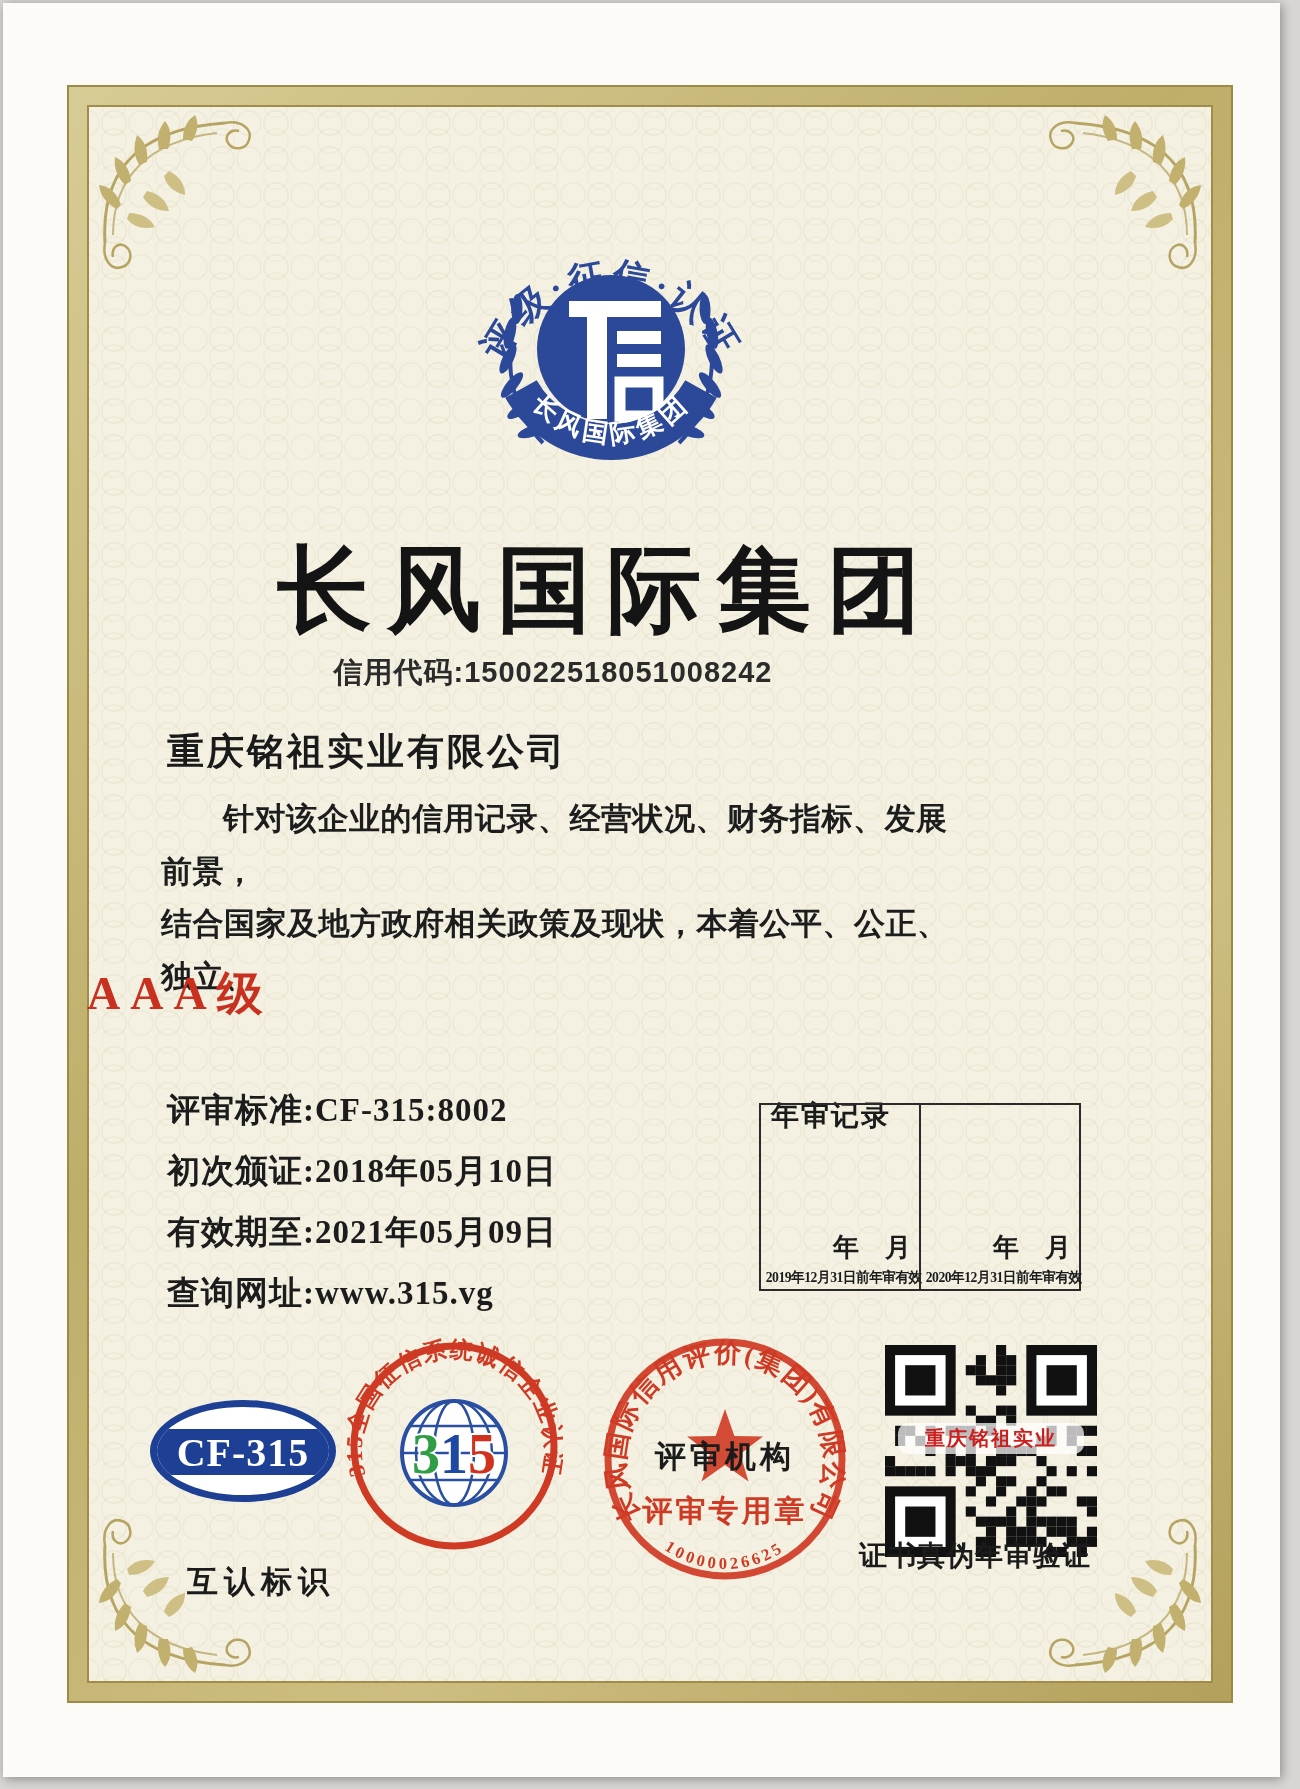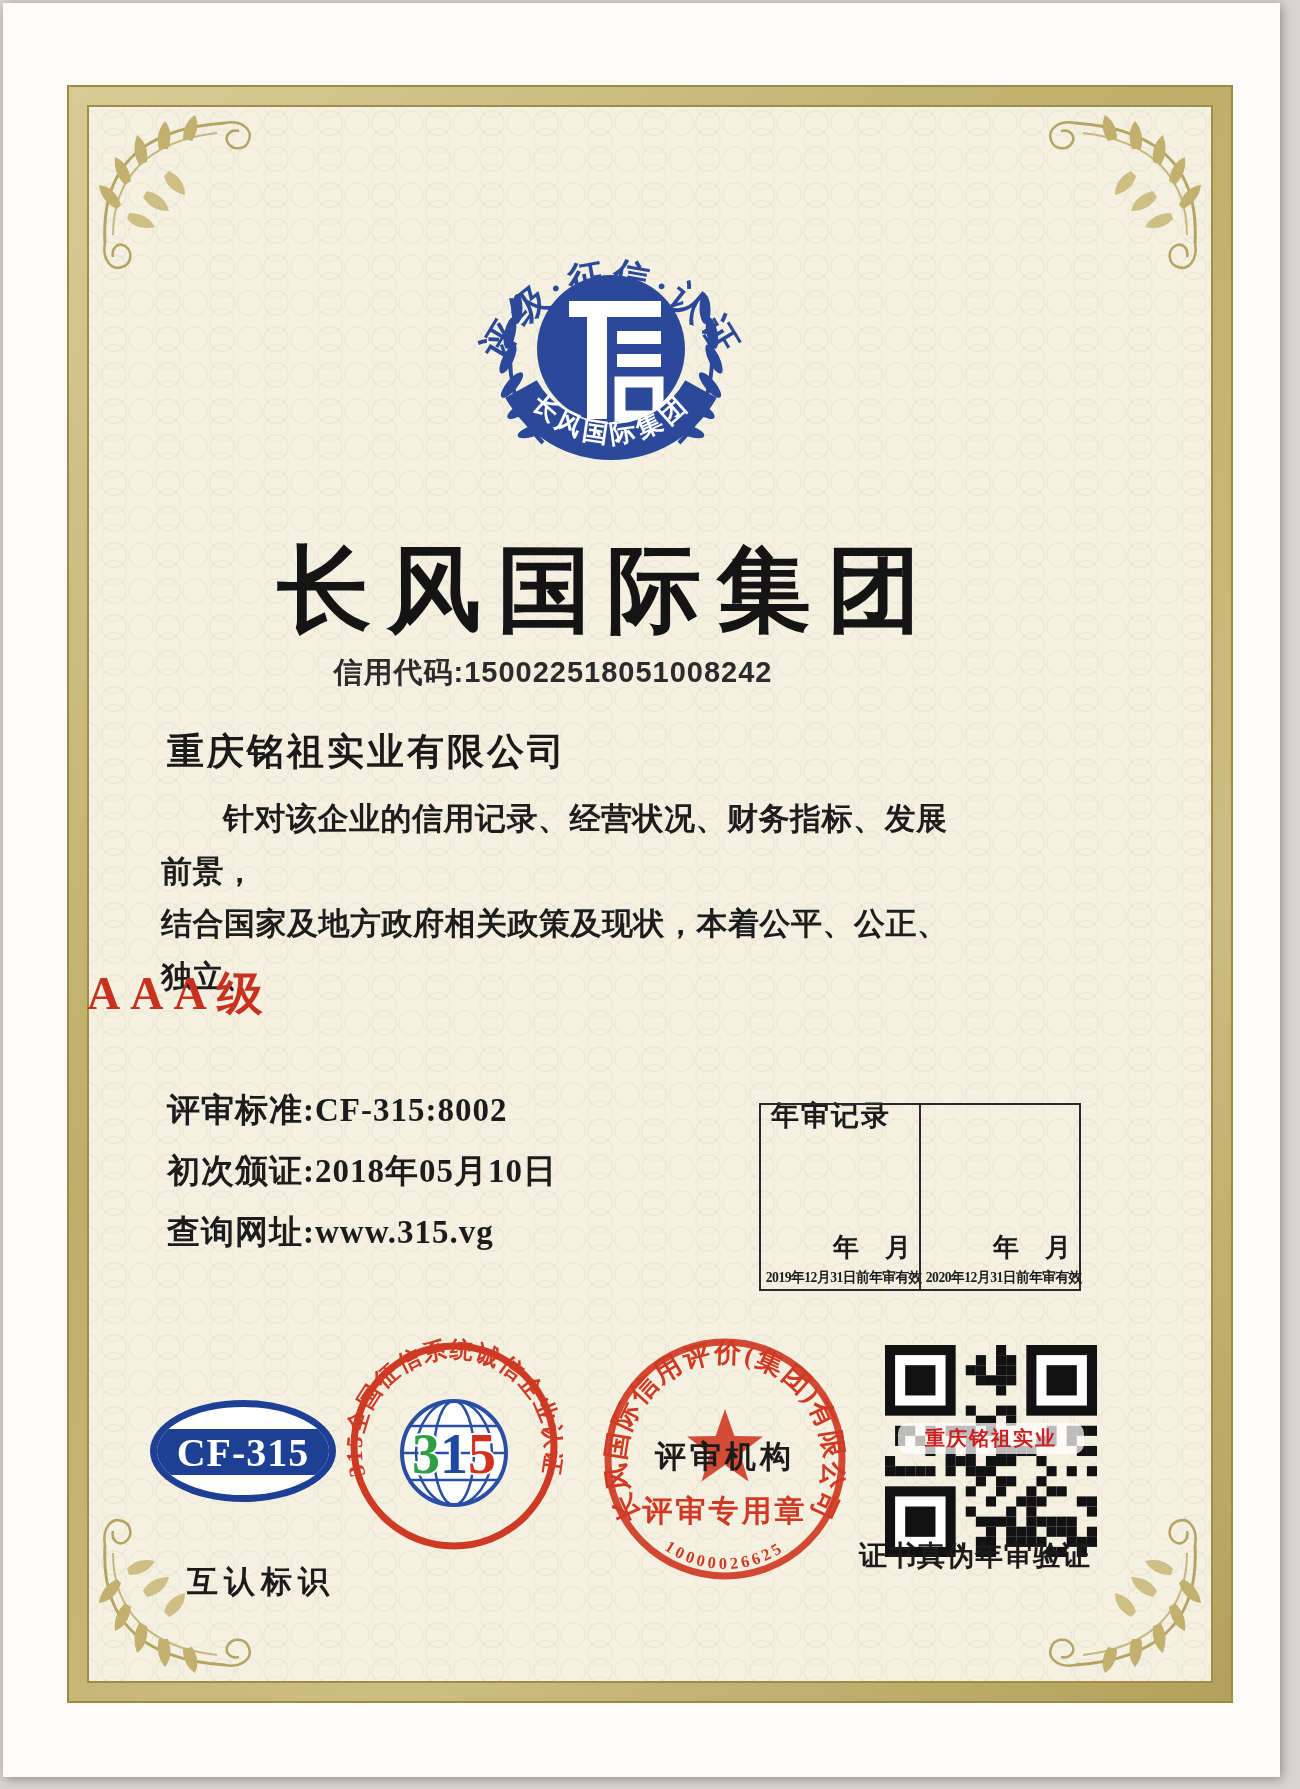--- a/index.html
+++ b/index.html
@@ -213,20 +213,21 @@
       <div class="para">
         <div class="indent">针对该企业的信用记录、经营状况、财务指标、发展前景，</div>
         <div>结合国家及地方政府相关政策及现状，本着公平、公正、独立、</div>
       </div>
 
       <div class="rating">AAA级</div>
 
       <div class="details">
         <div>评审标准:CF-315:8002</div>
         <div>初次颁证:2018年05月10日</div>
+        <div>有效期至:2021年05月09日</div>
         <div>查询网址:www.315.vg</div>
       </div>
 
       <div class="review-label">年审记录</div>
       <div class="review-box">
         <div class="review-cell">
           <div class="review-fields">
             <span>年</span><span class="ym-gap"></span><span>月</span>
           </div>
           <div class="review-note">2019年12月31日前年审有效</div>

